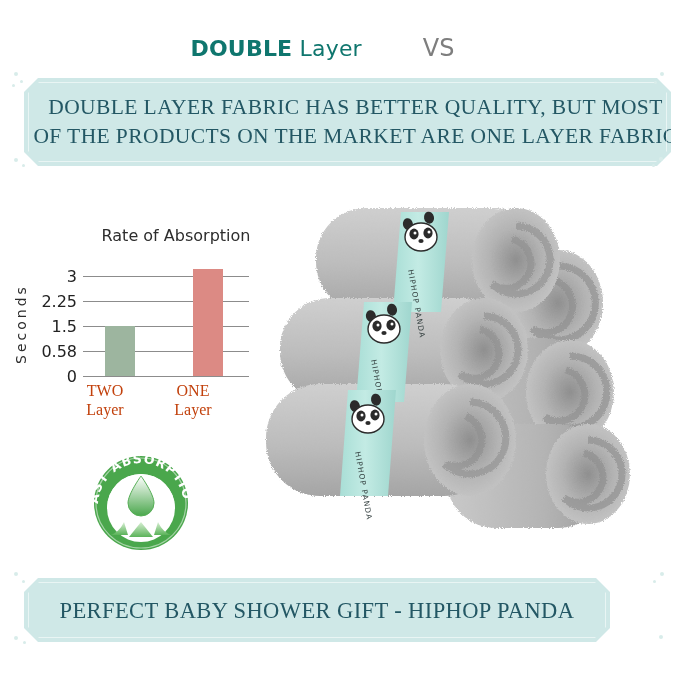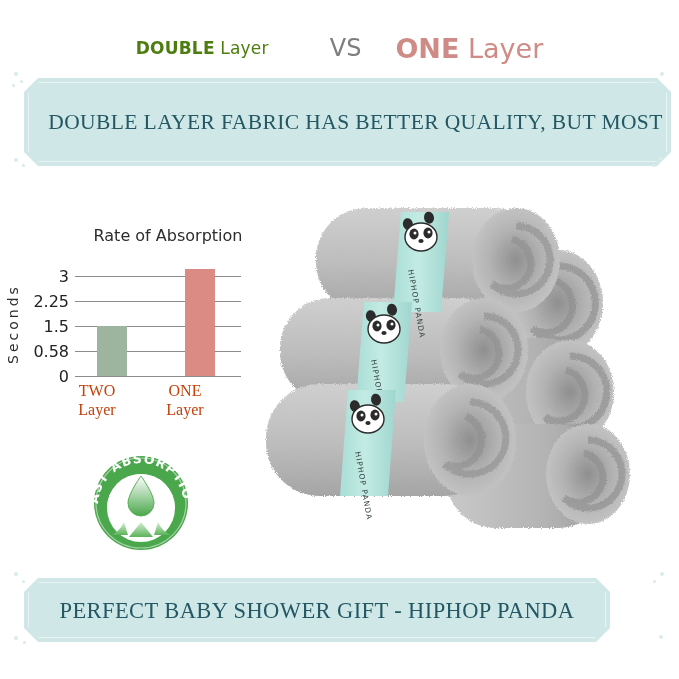--- a/index.html
+++ b/index.html
@@ -8,21 +8,21 @@
     font-family:"Liberation Sans",sans-serif;position:relative;
   }
   .page{position:relative;width:679px;height:679px;background:#fff;}
 
   
   .title-row{
     position:absolute;left:0;top:25px;width:679px;height:46px;
     display:flex;align-items:center;justify-content:center;
   }
   .t-double{
-    font-size:17px;color:#4d7c0f;letter-spacing:.2px;
+    font-size:22px;color:#0f766e;letter-spacing:.2px;
     font-family:"DejaVu Sans",sans-serif;
   }
   .t-double .bold{font-weight:bold;}
   .t-vs{
     font-size:24px;color:#7e7e7e;margin:0 34px 0 61px;
     font-family:"DejaVu Sans",sans-serif;
   }
   .t-one{
     font-size:27px;color:#cf8b85;
     font-family:"DejaVu Sans",sans-serif;
@@ -64,21 +64,21 @@
     line-height:29px;white-space:nowrap;
   }
   #banner-bottom .plaque-line{font-size:22.5px;}
 
   
   .dot{position:absolute;border-radius:50%;background:#d8ecea;}
   .dot.s{width:3px;height:3px;}
   .dot.m{width:4px;height:4px;}
 
   
-  .chart{position:absolute;left:4px;top:226px;width:262px;height:200px;}
+  .chart{position:absolute;left:12px;top:226px;width:262px;height:200px;}
   .chart-title{
     position:absolute;left:74px;top:0;width:180px;text-align:center;
     font-family:"DejaVu Sans",sans-serif;font-size:16px;color:#2d2d2d;
   }
   .ylabel{
     position:absolute;left:9px;top:98px;
     transform:translate(-50%,-50%) rotate(-90deg);
     font-family:"DejaVu Sans",sans-serif;font-size:14px;color:#2d2d2d;
     letter-spacing:3px;white-space:nowrap;
   }
@@ -109,26 +109,26 @@
   .towels{position:absolute;left:258px;top:186px;width:421px;height:376px;}
 </style>
 </head>
 <body>
 
 <div class="page">
 
   <div class="title-row">
     <span class="t-double"><span class="bold">DOUBLE</span><span> Layer</span></span>
     <span class="t-vs">VS</span>
-    <span class="t-one"><span class="bold">ONE</span><span> Layer</span></span>
   </div>
 
   <div class="plaque" id="banner-top">
     <div class="plaque-inner-line"></div>
     <div class="plaque-line">DOUBLE LAYER FABRIC HAS BETTER QUALITY, BUT MOST</div>
+    <div class="plaque-line">OF THE PRODUCTS ON THE MARKET ARE ONE LAYER FABRIC</div>
   </div>
   <div class="dot m" style="left:14px;top:72px;"></div>
   <div class="dot s" style="left:20px;top:80px;"></div>
   <div class="dot s" style="left:12px;top:84px;"></div>
   <div class="dot m" style="left:660px;top:72px;"></div>
   <div class="dot s" style="left:654px;top:81px;"></div>
   <div class="dot m" style="left:14px;top:158px;"></div>
   <div class="dot s" style="left:22px;top:164px;"></div>
   <div class="dot m" style="left:659px;top:157px;"></div>
   <div class="dot s" style="left:652px;top:164px;"></div>

